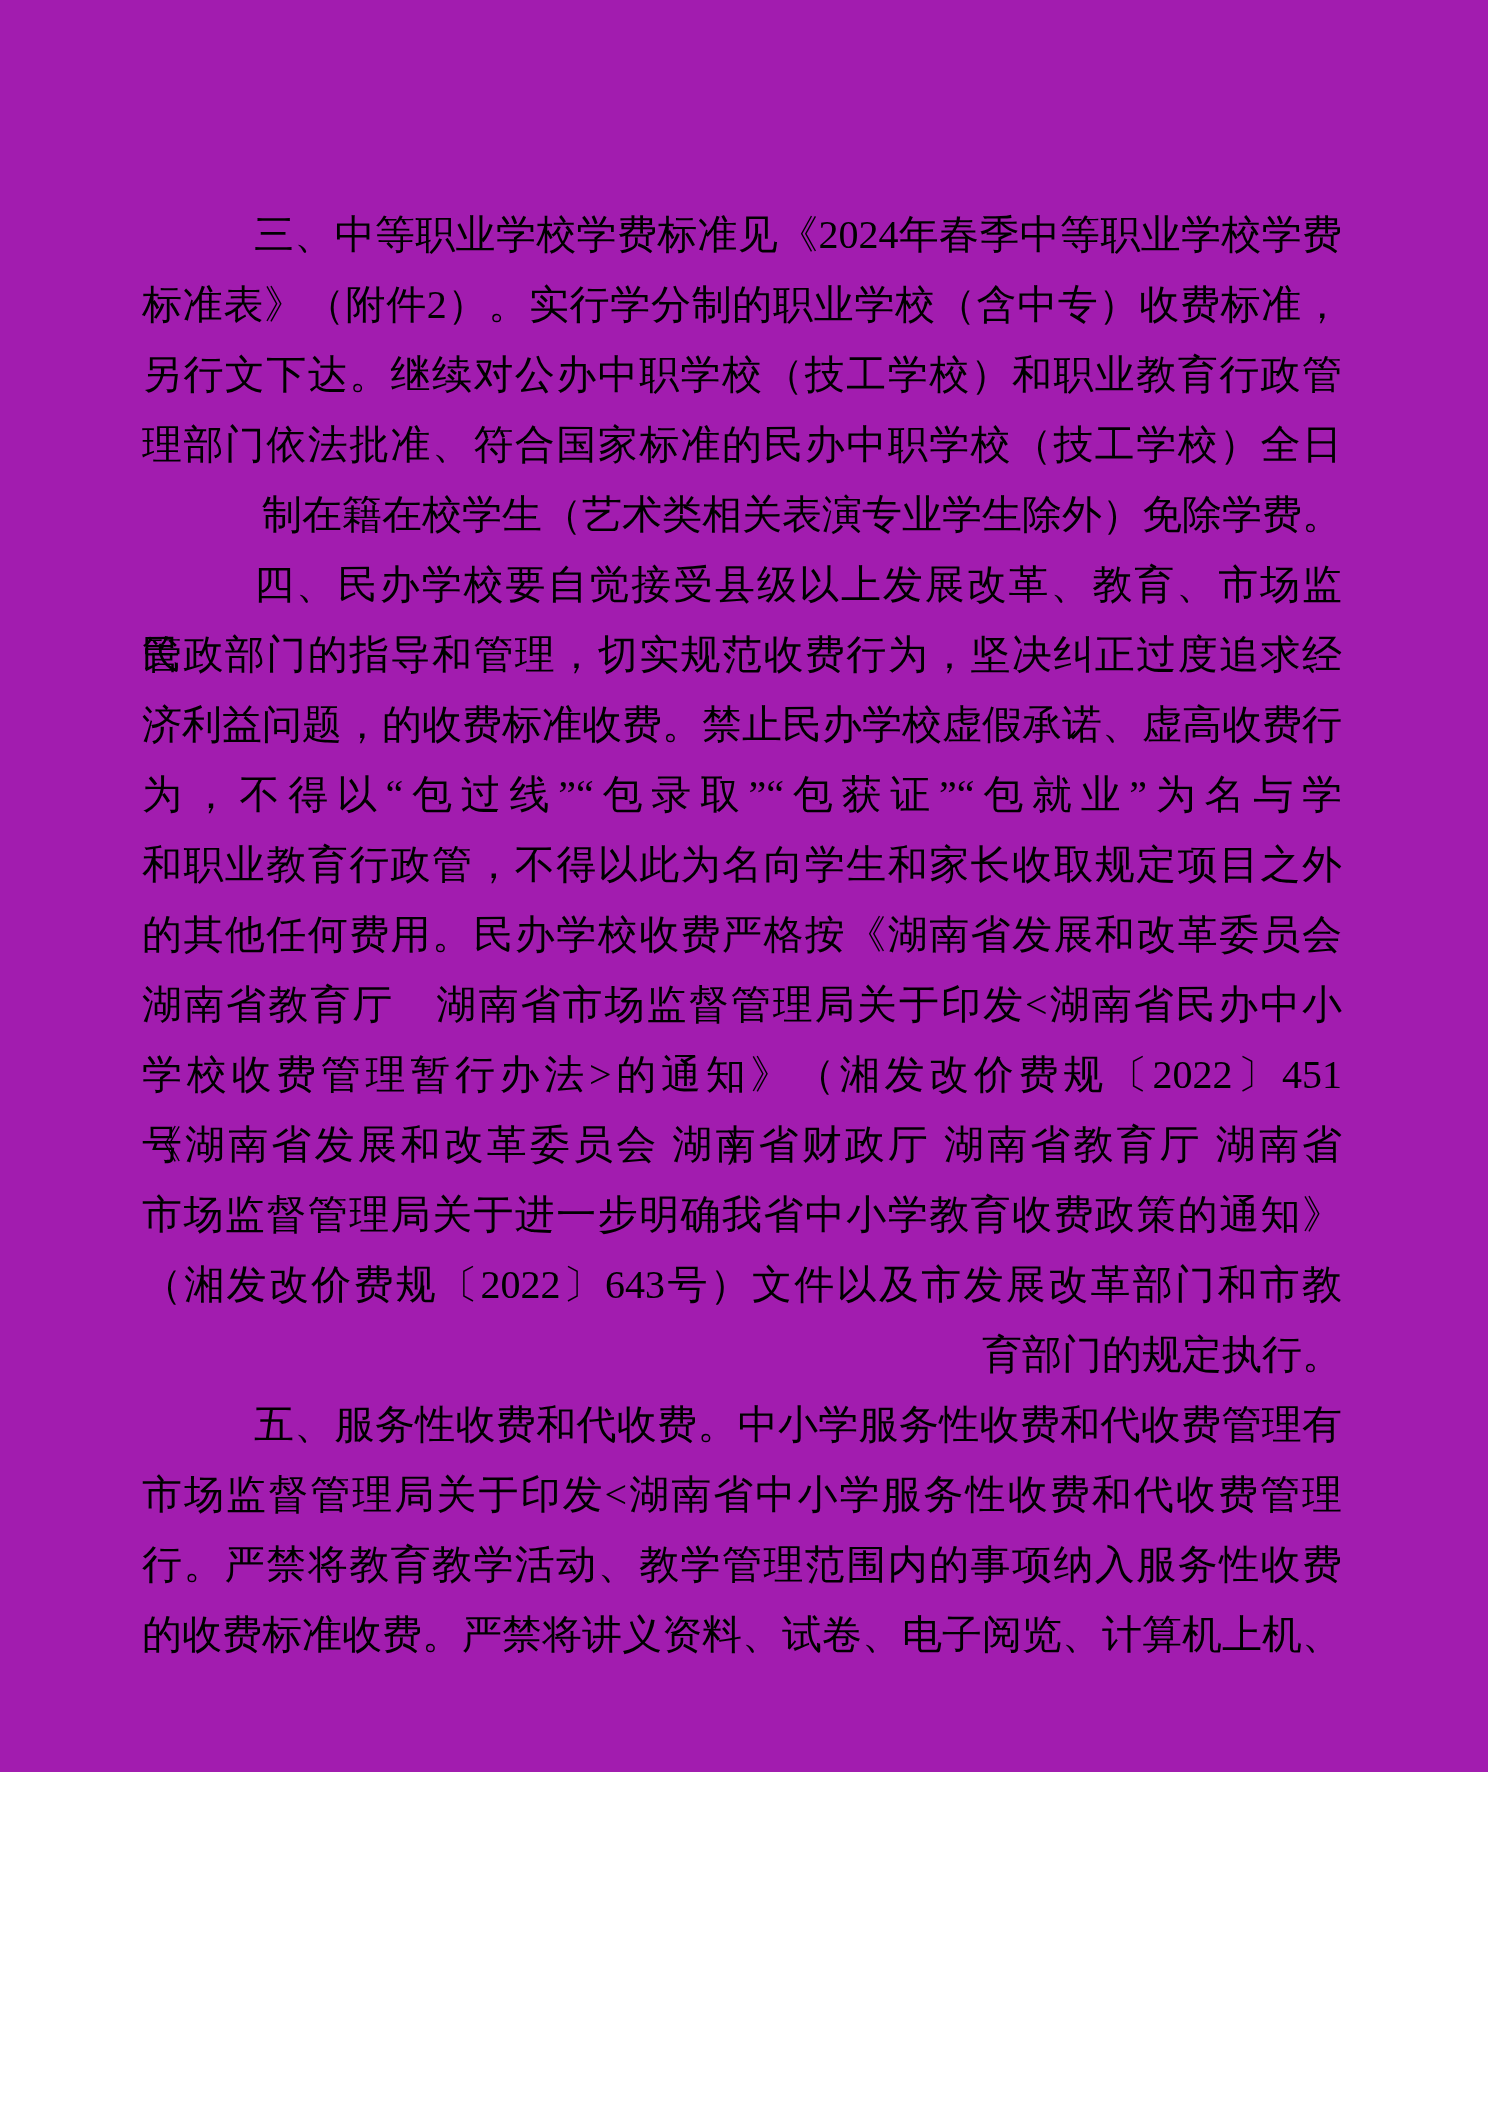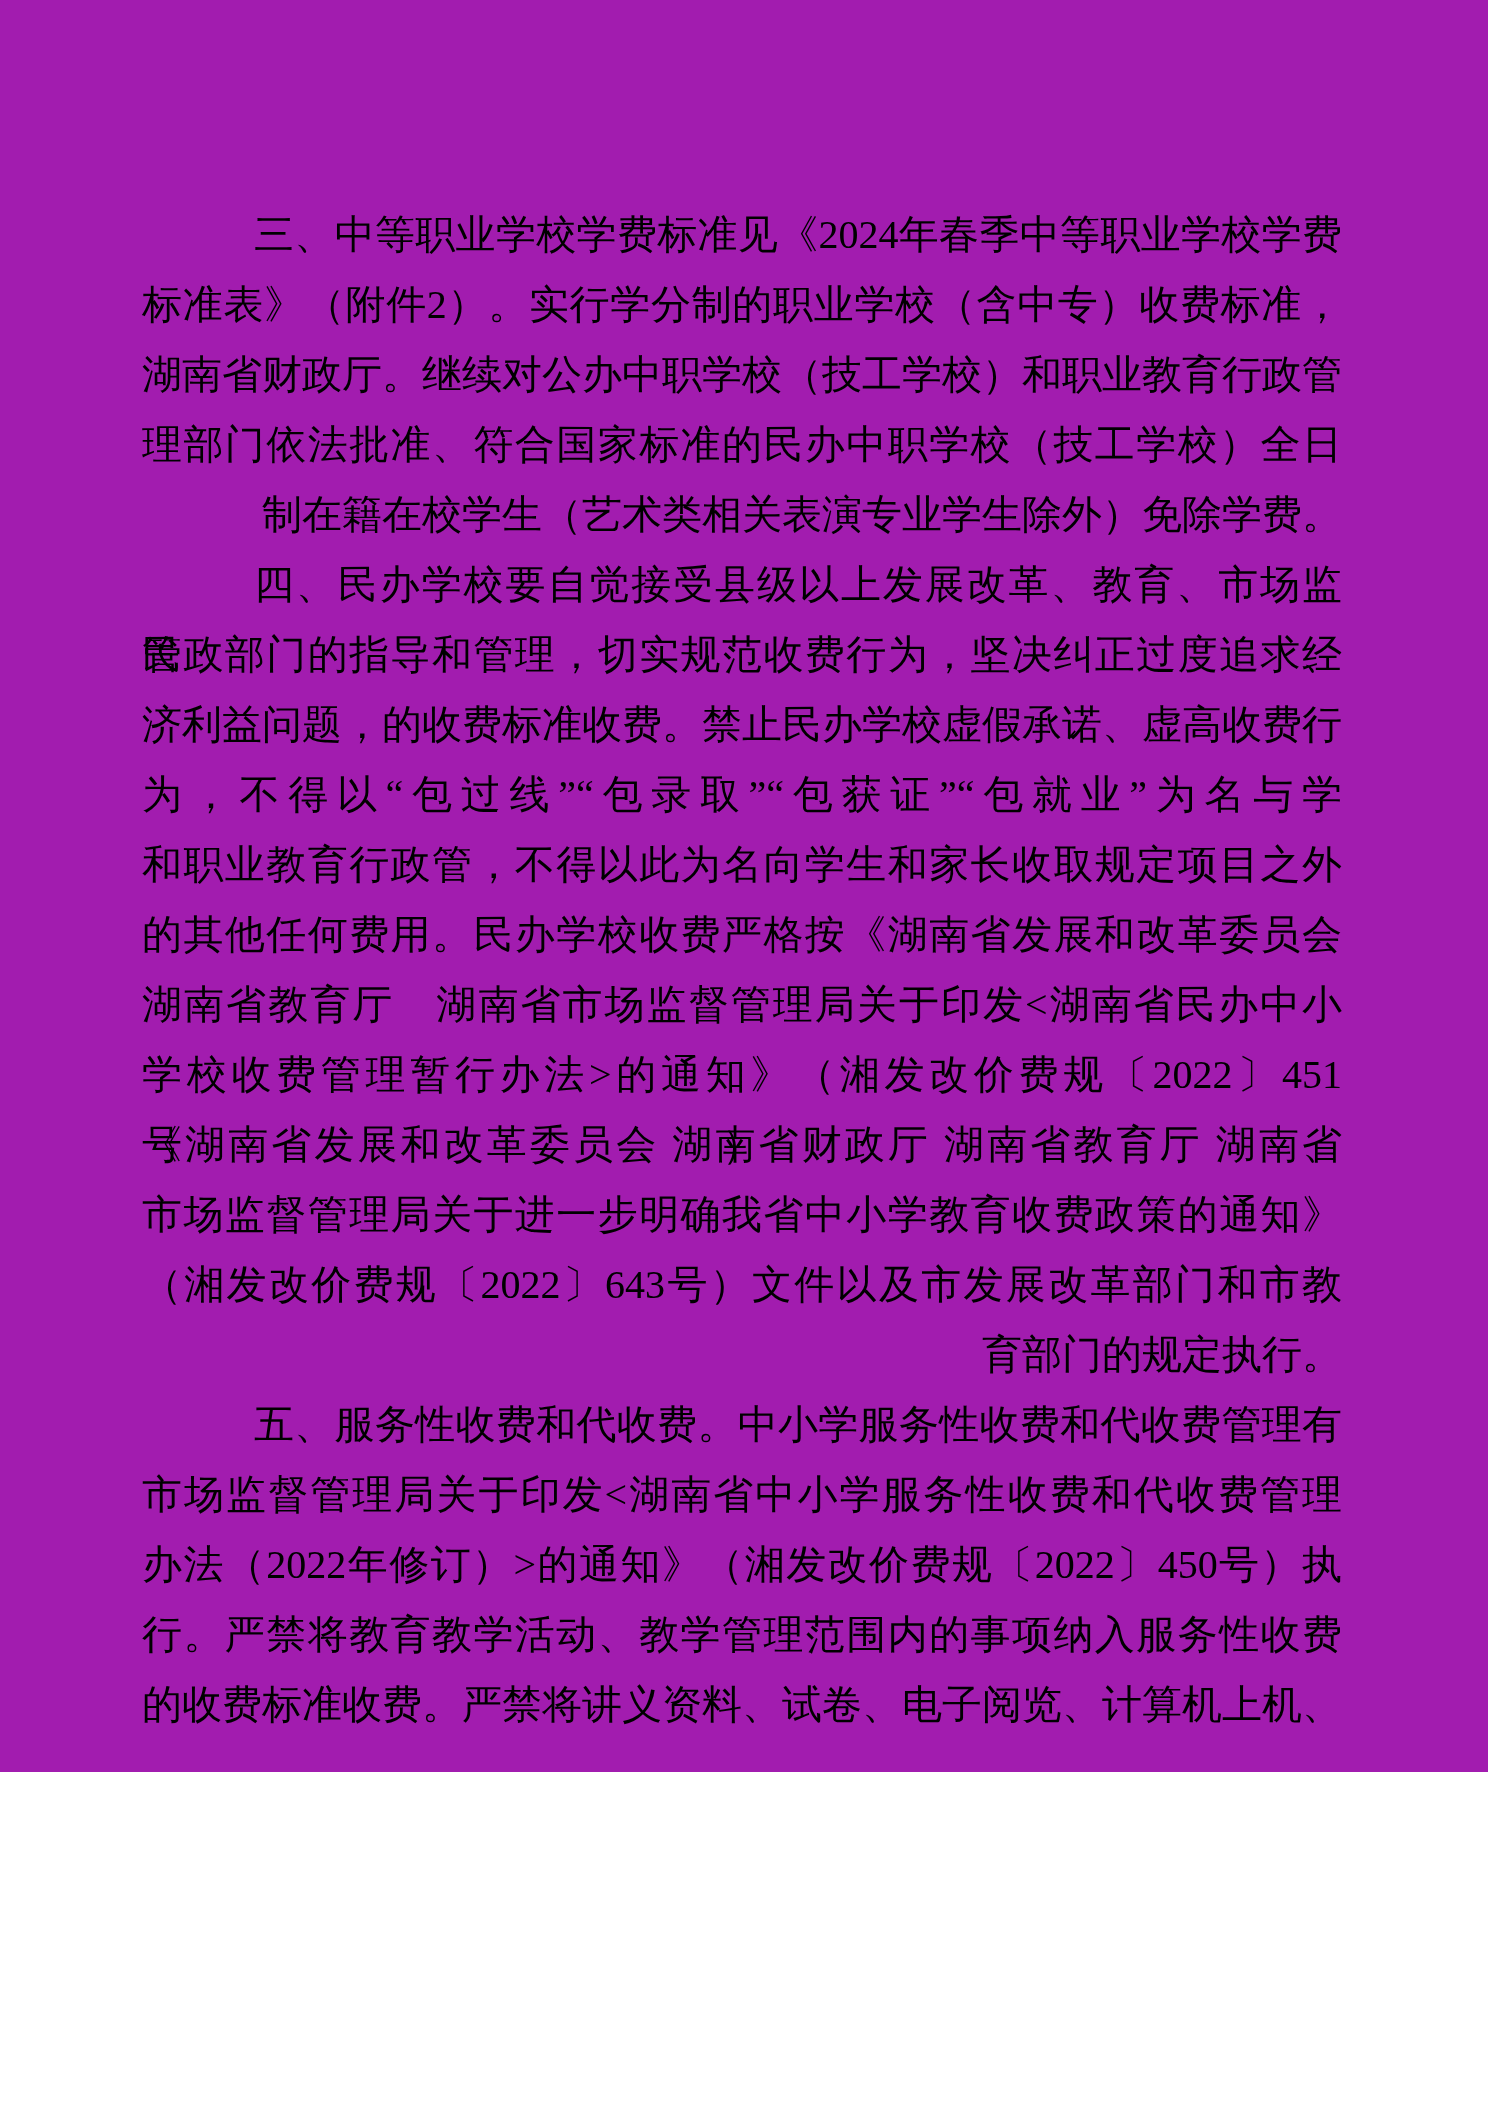--- a/index.html
+++ b/index.html
@@ -43,40 +43,39 @@
   }
 </style>
 </head>
 <body>
 
 <div class="page">
   <div class="body-text">
       <div class="para">
         <div class="line indent fill">三、中等职业学校学费标准见《2024年春季中等职业学校学费</div>
         <div class="line fill">标准表》（附件2）。实行学分制的职业学校（含中专）收费标准，</div>
-        <div class="line fill">湖南省财政厅。继续对公办中职学校（技工学校）和职业教育行政管</div>
+        <div class="line fill">另行文下达。继续对公办中职学校（技工学校）和职业教育行政管</div>
         <div class="line fill">理部门依法批准、符合国家标准的民办中职学校（技工学校）全日</div>
         <div class="line">制在籍在校学生（艺术类相关表演专业学生除外）免除学费。</div>
       </div>
       <div class="para">
         <div class="line indent fill">四、民办学校要自觉接受县级以上发展改革、教育、市场监管、</div>
         <div class="line fill">民政部门的指导和管理，切实规范收费行为，坚决纠正过度追求经</div>
         <div class="line fill">济利益问题，的收费标准收费。禁止民办学校虚假承诺、虚高收费行</div>
         <div class="line fill">为，不得以“包过线”“包录取”“包获证”“包就业”为名与学</div>
         <div class="line fill">和职业教育行政管，不得以此为名向学生和家长收取规定项目之外</div>
         <div class="line fill">的其他任何费用。民办学校收费严格按《湖南省发展和改革委员会</div>
         <div class="line fill">湖南省教育厅　湖南省市场监督管理局关于印发&lt;湖南省民办中小</div>
         <div class="line fill">学校收费管理暂行办法&gt;的通知》（湘发改价费规〔2022〕451号）、</div>
         <div class="line fill">《湖南省发展和改革委员会 湖南省财政厅 湖南省教育厅 湖南省</div>
         <div class="line fill">市场监督管理局关于进一步明确我省中小学教育收费政策的通知》</div>
         <div class="line fill">（湘发改价费规〔2022〕643号）文件以及市发展改革部门和市教</div>
         <div class="line">育部门的规定执行。</div>
       </div>
       <div class="para">
         <div class="line indent fill">五、服务性收费和代收费。中小学服务性收费和代收费管理有</div>
         <div class="line fill">市场监督管理局关于印发&lt;湖南省中小学服务性收费和代收费管理</div>
-        <div class="line fill">办法（2022年修订）&gt;的通知》（湘发改价费规〔2022〕450号）执</div>
         <div class="line fill">行。严禁将教育教学活动、教学管理范围内的事项纳入服务性收费</div>
         <div class="line fill">的收费标准收费。严禁将讲义资料、试卷、电子阅览、计算机上机、</div>
       </div>
     </div>
   <div class="pagenum">3</div>
 </div>
 
 </body></html>

